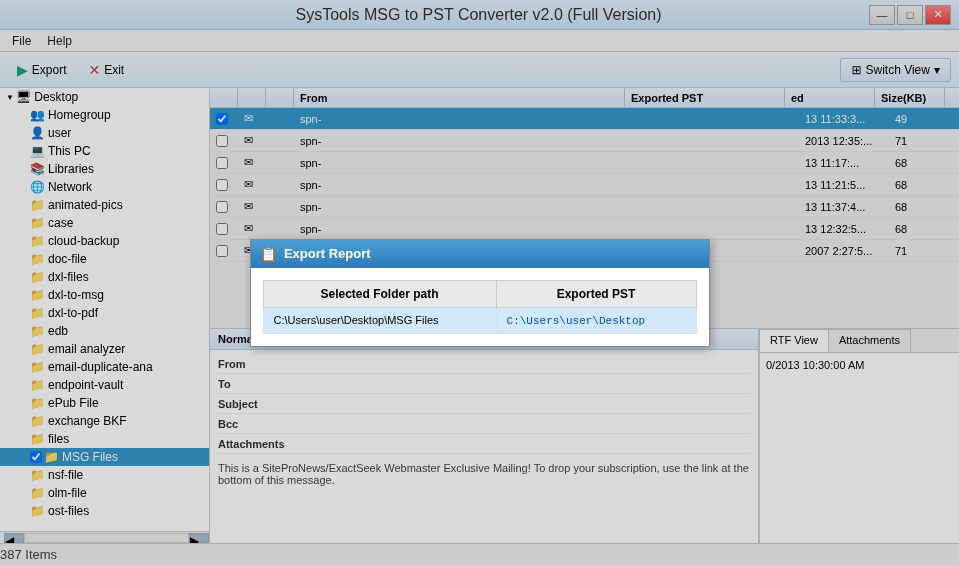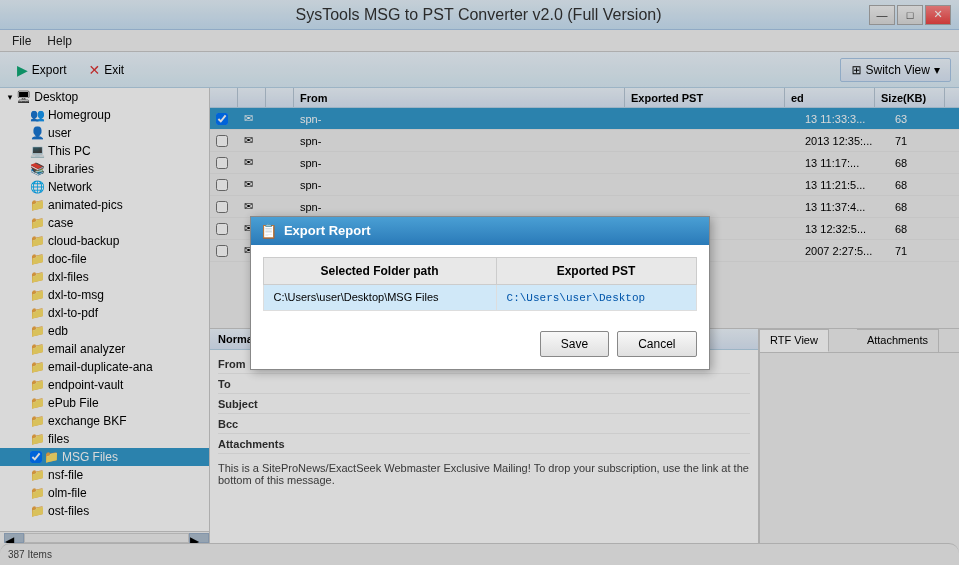--- a/index.html
+++ b/index.html
@@ -50,27 +50,27 @@
 
     
     .right-bottom { display: flex; height: 215px; border-top: 1px solid #ccc; }
     .mail-preview { flex: 1; background: white; border-right: 1px solid #ccc; display: flex; flex-direction: column; overflow: hidden; }
     .mail-preview-header { background: linear-gradient(to bottom, #f0f8ff, #dce8f8); padding: 4px 8px; font-size: 11px; font-weight: bold; border-bottom: 1px solid #b8d4e8; }
     .mail-preview-fields { display: flex; flex-direction: column; padding: 4px 8px; background: white; }
     .mail-field { display: flex; height: 20px; align-items: center; border-bottom: 1px solid #f0f0f0; }
     .mail-field-label { font-weight: bold; font-size: 11px; width: 70px; color: #333; }
     .mail-preview-body { flex: 1; font-size: 11px; padding: 4px 8px; color: #444; overflow-y: auto; }
     .rtf-panel { width: 200px; border-left: 1px solid #ccc; display: flex; flex-direction: column; }
-    .rtf-tabs { display: flex; height: 24px; background: #f0f0f0; border-bottom: 1px solid #ccc; gap: 28px; }
+    .rtf-tabs { display: flex; height: 24px; background: #f0f0f0; border-bottom: 1px solid #ccc; }
     .rtf-tab { padding: 4px 10px; font-size: 11px; cursor: pointer; border-right: 1px solid #ccc; border-top: 1px solid #ccc; }
     .rtf-tab.active { background: white; border-bottom: 1px solid white; }
     .rtf-content { flex: 1; padding: 6px; font-size: 11px; background: white; overflow-y: auto; }
 
     
-    .status-bar { height: 22px; background: #f0f0f0; border-top: 1px solid #ccc; display: flex; align-items: center; padding: 0 8px; font-size: 10px; color: #444; border-radius: 10px; }
+    .status-bar { height: 22px; background: #f0f0f0; border-top: 1px solid #ccc; display: flex; align-items: center; padding: 0 0; font-size: 13px; color: #444; }
 
     
     ::-webkit-scrollbar { width: 14px; height: 14px; }
     ::-webkit-scrollbar-track { background: #f0f0f0; }
     ::-webkit-scrollbar-thumb { background: #b0c8e0; border: 1px solid #9ab0c8; }
 
     
     .modal-overlay { position: fixed; top: 0; left: 0; width: 959px; height: 565px; background: rgba(0,0,0,0.15); z-index: 100; display: flex; align-items: center; justify-content: center; padding-top: 20px; }
     .modal { background: white; border: 1px solid #888; box-shadow: 2px 2px 10px rgba(0,0,0,0.3); width: 460px; font-size: 12px; }
     .modal-title-bar { background: linear-gradient(to bottom, #4a9fd4, #2a7ab8); color: white; padding: 6px 10px; font-weight: bold; font-size: 13px; display: flex; align-items: center; gap: 6px; }
@@ -318,21 +318,21 @@
       <div class="file-list" id="file-list-container">
       <div class="file-row selected">
     <div class="file-row-cell" style="width:28px">
               <input type="checkbox" checked="" style="width: 12px; height: 12px;">
             </div>
     <div class="file-row-cell" style="width:28px">✉</div>
     <div class="file-row-cell" style="width:28px"></div>
     <div class="file-row-cell" style="flex:1">spn-</div>
     <div class="file-row-cell" style="width:160px"></div>
     <div class="file-row-cell" style="width:90px">13 11:33:3...</div>
-    <div class="file-row-cell" style="width:70px">63</div>
+    <div class="file-row-cell" style="width:70px">49</div>
   </div>
           <div class="file-row">
     <div class="file-row-cell" style="width:28px">
               <input type="checkbox" style="width: 12px; height: 12px;">
             </div>
     <div class="file-row-cell" style="width:28px">✉</div>
     <div class="file-row-cell" style="width:28px"></div>
     <div class="file-row-cell" style="flex:1">spn-</div>
     <div class="file-row-cell" style="width:160px"></div>
     <div class="file-row-cell" style="width:90px">2013 12:35:...</div>
@@ -422,20 +422,21 @@
             </div>
           </div>
         <div class="mail-preview-body">This is a SiteProNews/ExactSeek Webmaster Exclusive Mailing!
 To drop your subscription, use the link at the bottom of this message.</div>
       </div>
       <div class="rtf-panel">
         <div class="rtf-tabs">
           <div class="rtf-tab active">RTF View</div>
           <div class="rtf-tab">Attachments</div>
         </div>
+        <div class="rtf-content">0/2013 10:30:00 AM</div>
       </div>
     </div>
 
   </div>
 </div>
 
 <div class="status-bar">
   <span>387 Items</span>
 </div>
 
@@ -454,18 +455,14 @@
           </tr>
         </thead>
         <tbody id="modal-table-body">
         <tr class="selected-row">
               <td>C:\Users\user\Desktop\MSG Files</td>
     <td><a href="#">C:\Users\user\Desktop</a></td>
             </tr>
           </tbody>
       </table>
     </div>
-    <div class="modal-footer">
-      <button class="modal-btn">Save</button>
-      <button class="modal-btn">Cancel</button>
-    </div>
   </div>
 </div>
 
 </body></html>

